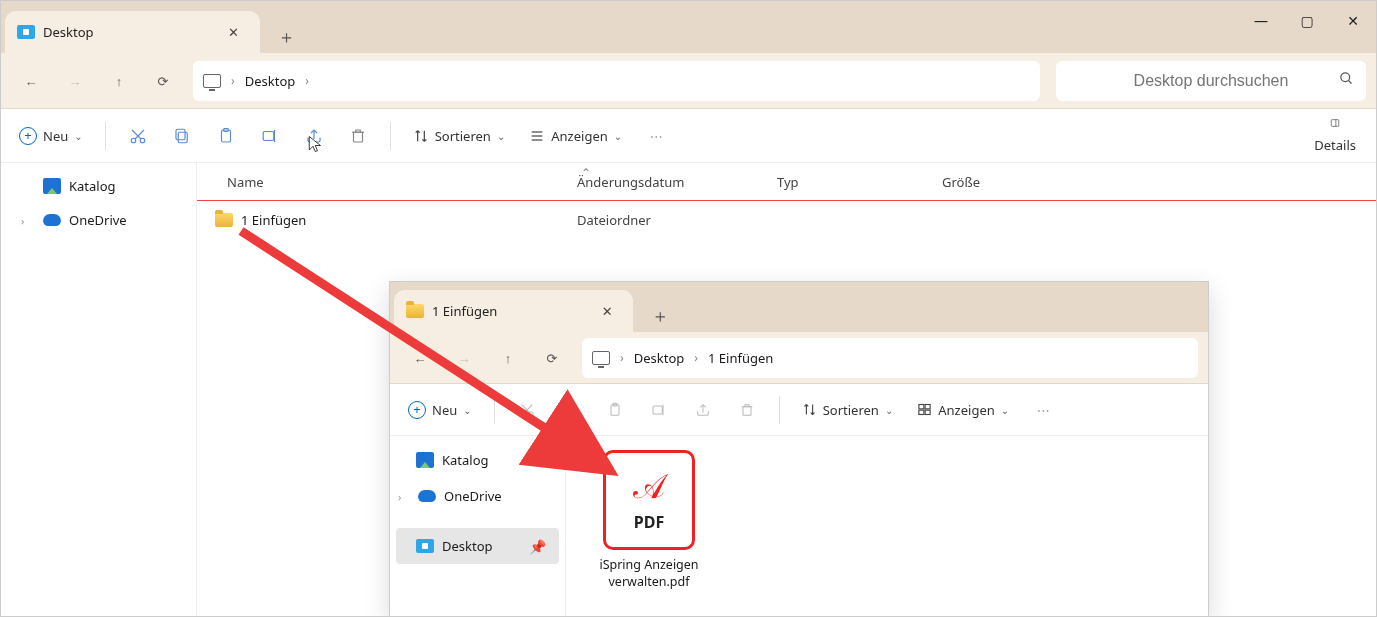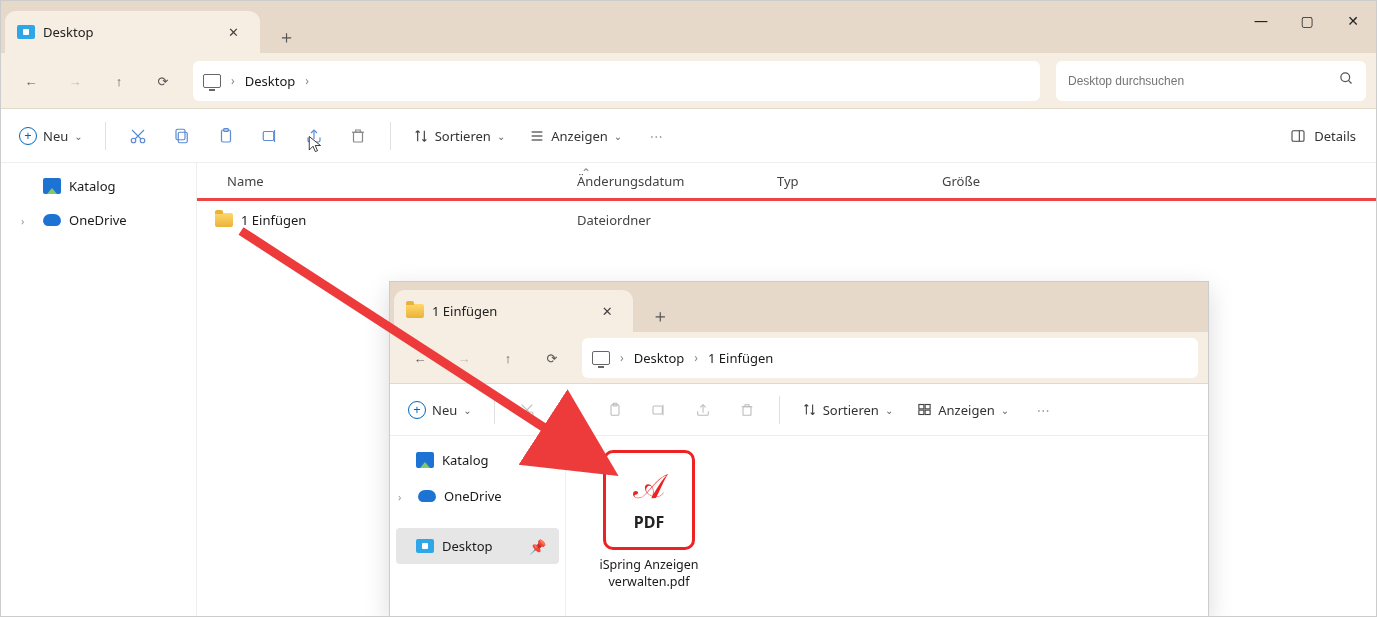--- a/index.html
+++ b/index.html
@@ -14,38 +14,38 @@
   .newtab { width: 34px; height: 34px; display: flex; align-items: center; justify-content: center; margin-left: 10px; color: #555; font-size: 18px; }
   .wincontrols { position: absolute; right: 0; top: 0; display: flex; }
   .wincontrols div { width: 46px; height: 38px; display: flex; align-items: center; justify-content: center; font-size: 14px; color: #222; }
 
   .navbar { height: 56px; background: #f7eee3; display: flex; align-items: center; padding: 0 10px; gap: 4px; border-bottom: 1px solid #e4d8c9; }
   .navbtn { width: 40px; height: 40px; display: flex; align-items: center; justify-content: center; color: #555; border-radius: 6px; }
   .navbtn.disabled { color: #bbb; }
   .addr { flex: 1; height: 40px; background: #fff; border-radius: 6px; display: flex; align-items: center; padding: 0 10px; gap: 10px; margin-left: 6px; }
   .addr .chev { color: #888; font-size: 12px; }
   .search { width: 310px; height: 40px; background: #fff; border-radius: 6px; margin-left: 12px; display: flex; align-items: center; padding: 0 12px; color: #888; position: relative; }
-  .search input { border: none; outline: none; flex: 1; font-size: 12px; color: #222; background: transparent; }
+  .search input { border: none; outline: none; flex: 1; font-size: 16px; color: #222; background: transparent; text-align: center; }
   .search .sicon { position: absolute; right: 12px; color: #666; }
 
   .toolbar { height: 54px; background: #fff; border-bottom: 1px solid #eee; display: flex; align-items: center; padding: 0 8px; gap: 4px; position: relative; }
   .tbtn { height: 36px; padding: 0 10px; display: flex; align-items: center; gap: 6px; color: #333; border-radius: 6px; }
   .tbtn.icon { width: 40px; padding: 0; justify-content: center; color: #5b8bd4; }
   .tbtn.icon.gray { color: #888; }
   .sep { width: 1px; height: 28px; background: #e0e0e0; margin: 0 8px; }
   .plus-circle { width: 18px; height: 18px; border: 1.4px solid #0067c0; border-radius: 50%; display: flex; align-items: center; justify-content: center; color: #0067c0; font-size: 13px; line-height: 1; }
-  .details-btn { position: absolute; right: 10px; display: flex; align-items: center; gap: 8px; }
+  .details-btn { position: absolute; right: 10px; display: flex; align-items: center; gap: 8px; flex-direction: column; }
   .drop { font-size: 10px; color: #666; }
 
   .body1 { display: flex; height: calc(100% - 52px - 56px - 54px); }
   .nav1 { width: 196px; border-right: 1px solid #eee; padding-top: 6px; }
   .nav1 .item { display: flex; align-items: center; gap: 8px; height: 34px; padding: 0 8px 0 20px; font-size: 13px; }
   .nav1 .item .exp { width: 14px; color: #999; font-size: 11px; }
   .content1 { flex: 1; display: flex; flex-direction: column; }
-  .cols { height: 38px; border-bottom: 3px solid #ef4444; display: flex; align-items: center; color: #444; font-size: 13px; padding-left: 30px; position: relative; }
+  .cols { height: 38px; border-bottom: 1px solid #ef4444; display: flex; align-items: center; color: #444; font-size: 13px; padding-left: 30px; position: relative; }
   .col { display: flex; align-items: center; }
   .col.name { width: 350px; }
   .col.date { width: 200px; text-align: right; }
   .col.type { width: 165px; }
   .col.size { width: 120px; }
   .sortarr { position: absolute; left: 384px; top: 1px; color: #888; font-size: 12px; }
   .row { height: 38px; display: flex; align-items: center; padding-left: 18px; font-size: 13px; }
   .row .cell.name { width: 362px; display: flex; align-items: center; gap: 8px; }
   .row .cell.date { width: 200px; color: #444; }
   .row .cell.type { width: 165px; color: #444; }

